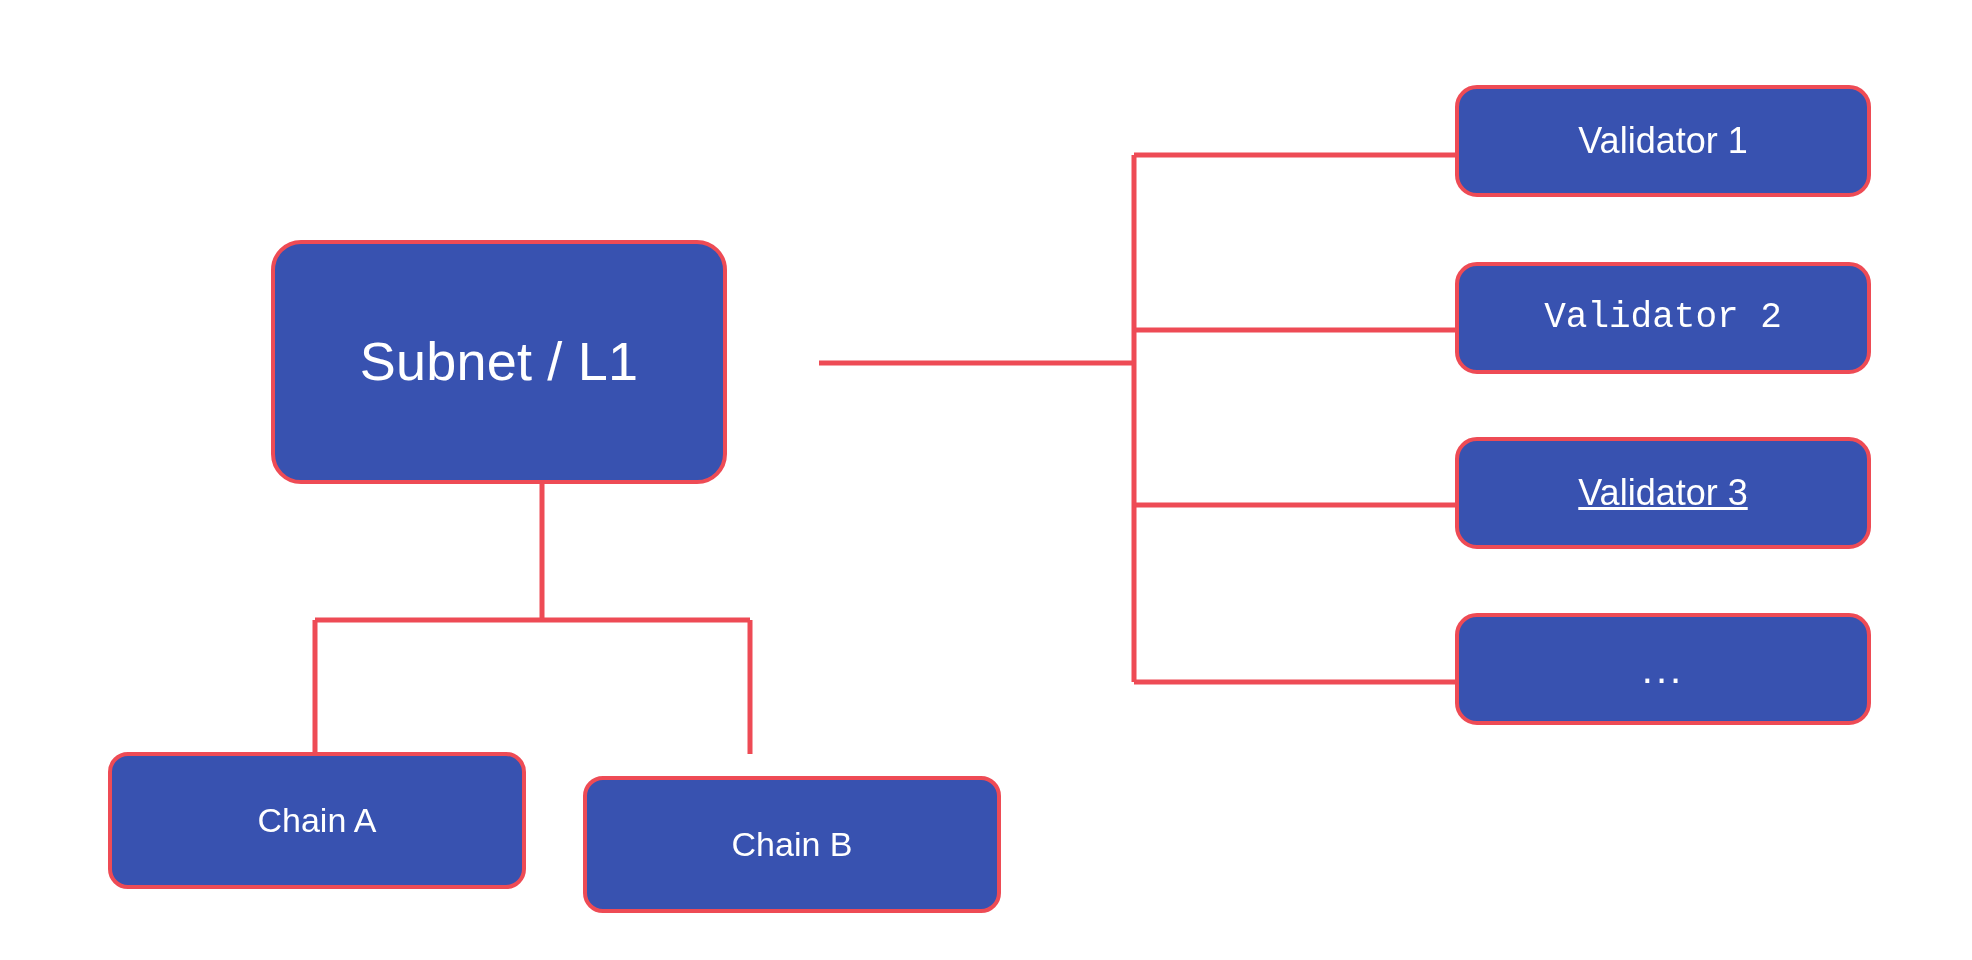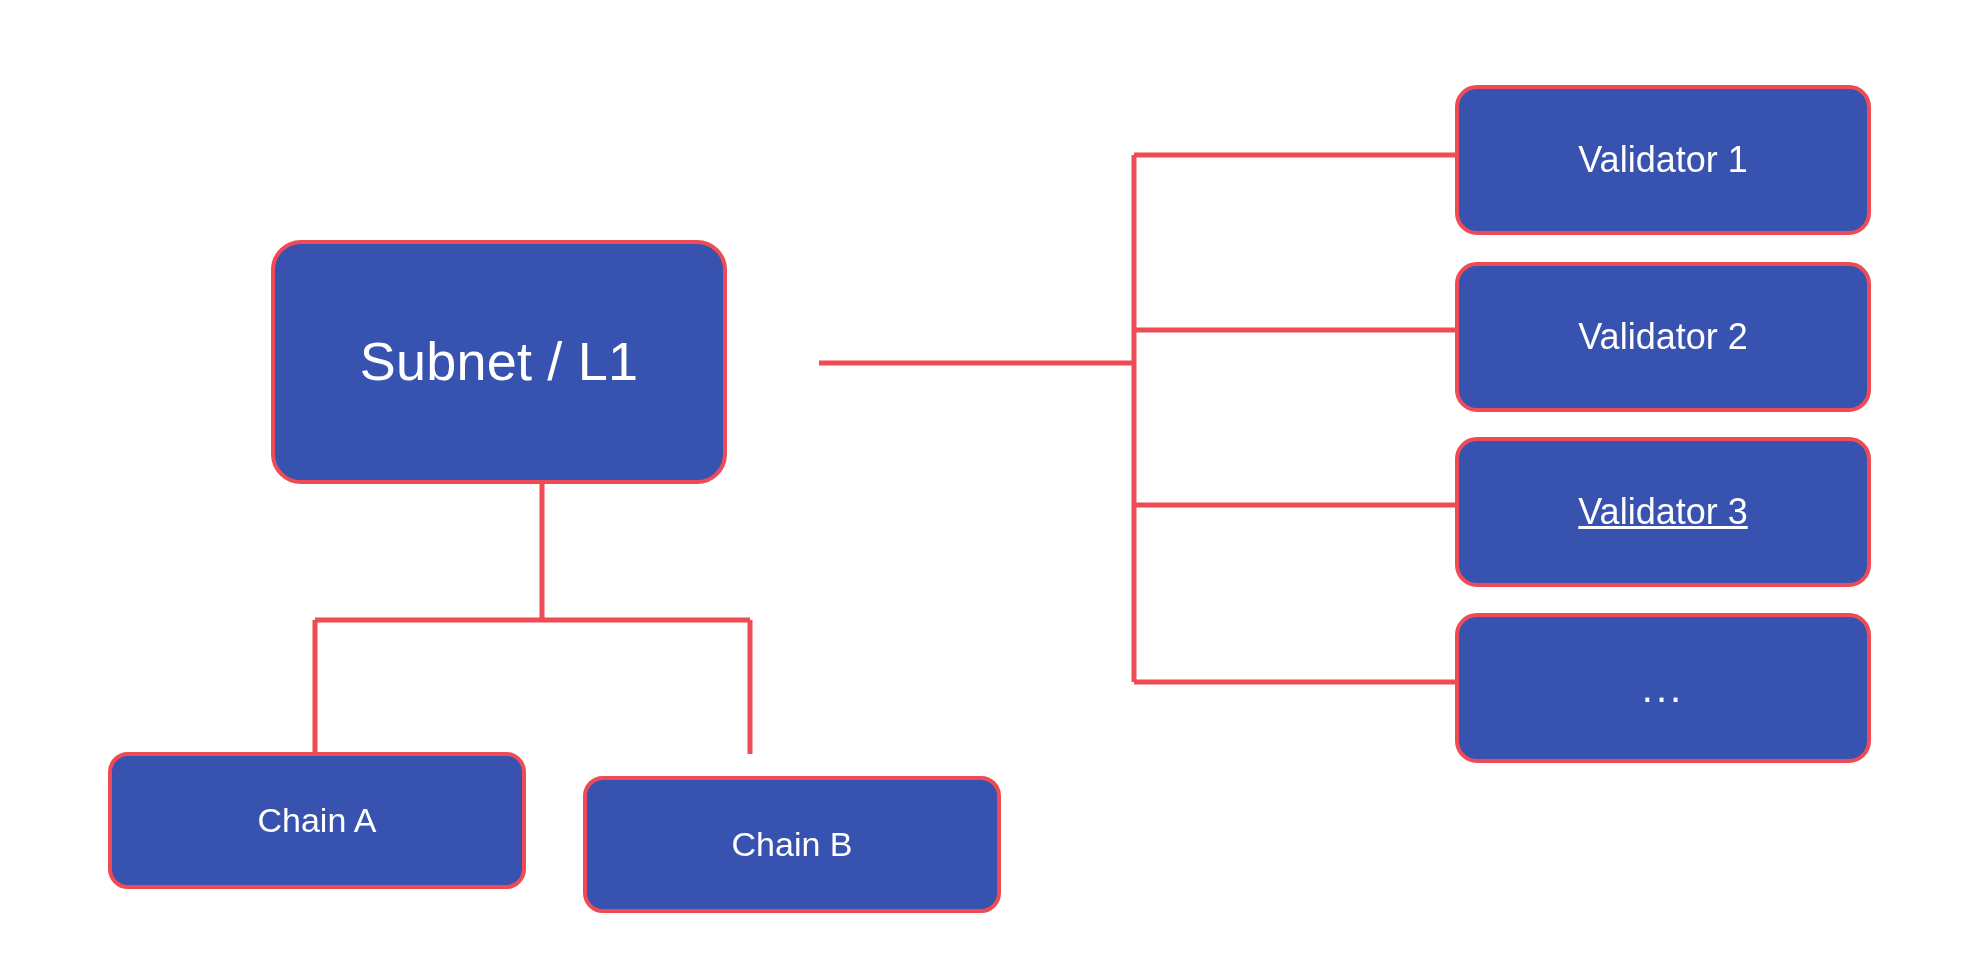--- a/index.html
+++ b/index.html
@@ -55,26 +55,26 @@
     width: 418px;
     height: 137px;
     font-size: 34px;
     border-radius: 20px;
   }
   .node-chain-a { left: 108px; top: 752px; }
   .node-chain-b { left: 583px; top: 752px; margin-top: 24px; }
   .node-validator {
     left: 1455px;
     width: 416px;
-    height: 150px;
+    height: 112px;
     font-size: 36px;
     border-radius: 22px;
   }
   .node-validator-1 { top: 85px; }
-  .node-validator-2 { top: 262px; }
+  .node-validator-2 { top: 262px; font-family: Liberation Mono, monospace; }
   .node-validator-3 { top: 437px; text-decoration: underline; }
   .node-validator-4 { top: 613px; font-size: 40px; letter-spacing: 3px; }
 </style>
 </head>
 <body>
 
 <div id="diagram-canvas">
 
   <svg id="connector-layer" viewBox="0 0 1972 960" width="1972" height="960" xmlns="http://www.w3.org/2000/svg">
 

